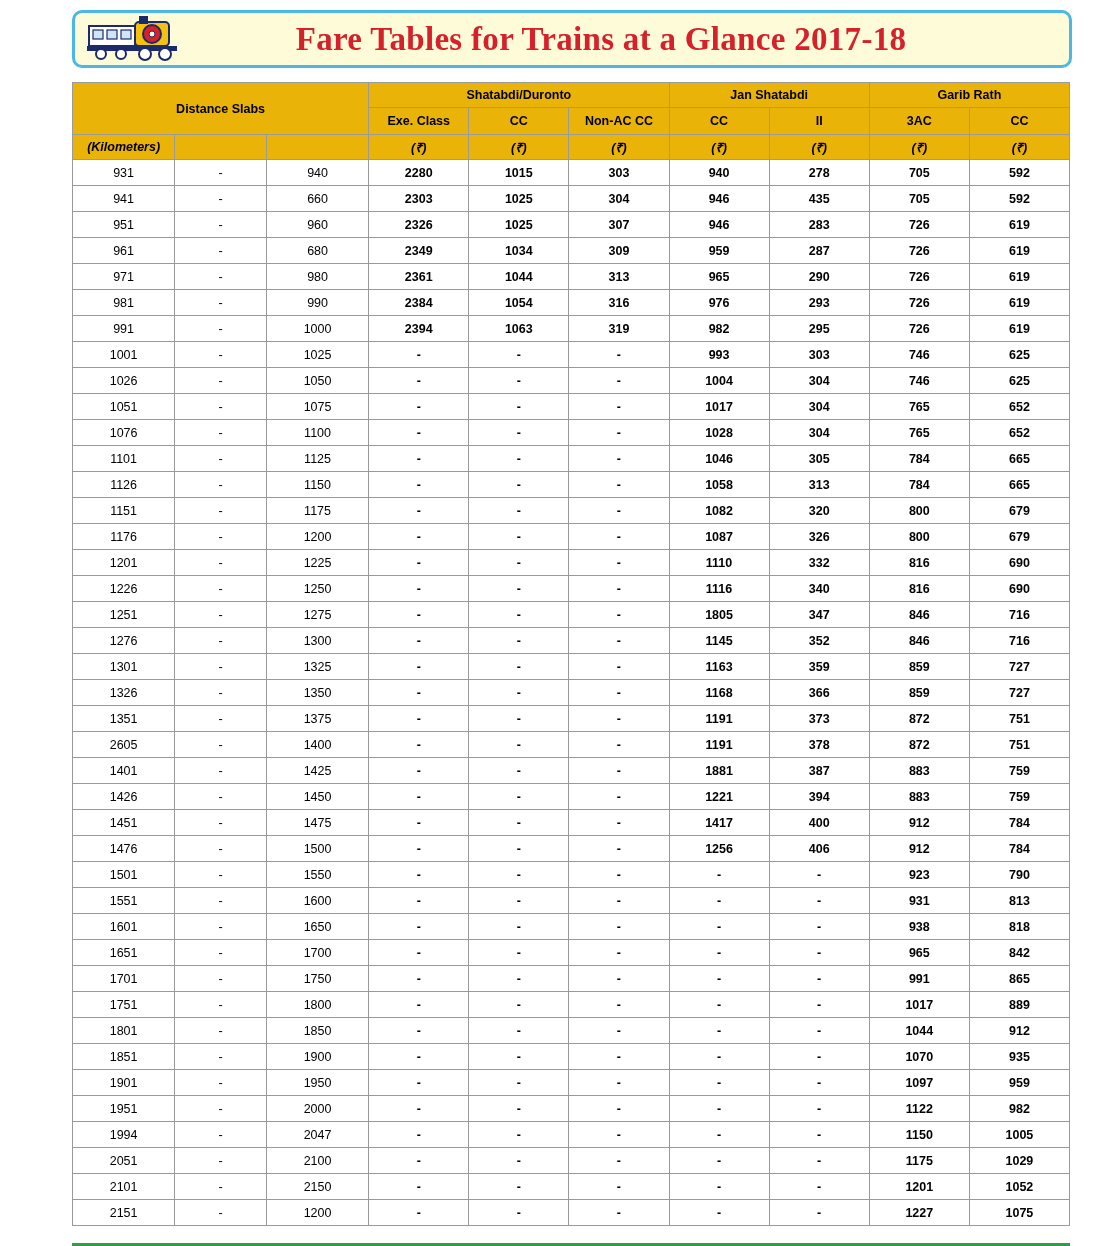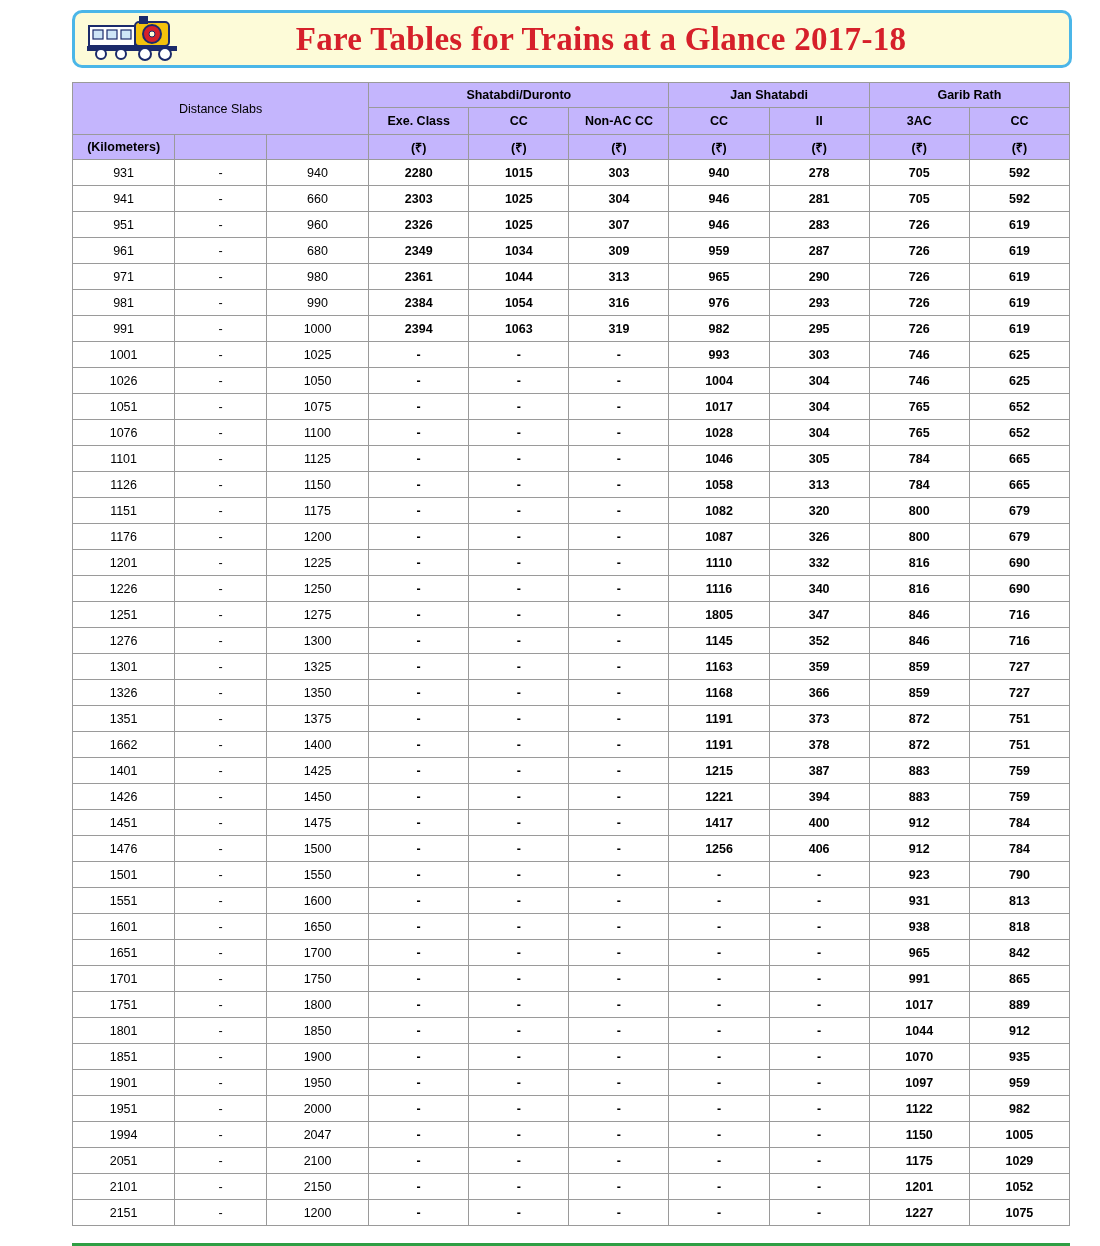--- a/index.html
+++ b/index.html
@@ -62,36 +62,37 @@
   }
   table.fares th, table.fares td {
     border: 1px solid #9a9a9a;
     font-size: 12.5px;
     text-align: center;
     padding: 0;
     height: 25px;
     color: #000;
   }
   thead th {
-    background: #c4b5fd;
+    background: #eab308;
     font-weight: bold;
     font-size: 12.5px;
   }
   thead th.grp {
     height: 24px;
   }
   thead th.sub {
     height: 26px;
   }
   thead th.rupee {
     height: 24px;
     font-weight: bold;
+    font-style: italic;
   }
   th.distance-slabs {
-    font-weight: normal;
+    font-weight: bold;
     font-size: 13px;
   }
   th.km-label {
     font-weight: bold;
     font-size: 12px;
   }
   tbody td {
     background: #ffffff;
     height: 26px;
     font-weight: bold;
@@ -200,21 +201,21 @@
             <td>592</td>
           </tr>
           <tr>
             <td class="range">941</td>
             <td class="dash-sep">-</td>
             <td class="range">660</td>
             <td>2303</td>
             <td>1025</td>
             <td>304</td>
             <td>946</td>
-            <td>281</td>
+            <td>435</td>
             <td>705</td>
             <td>592</td>
           </tr>
           <tr>
             <td class="range">951</td>
             <td class="dash-sep">-</td>
             <td class="range">960</td>
             <td>2326</td>
             <td>1025</td>
             <td>307</td>
@@ -445,39 +446,39 @@
             <td class="range">1375</td>
             <td>-</td>
             <td>-</td>
             <td>-</td>
             <td>1191</td>
             <td>373</td>
             <td>872</td>
             <td>751</td>
           </tr>
           <tr>
-            <td class="range">1662</td>
+            <td class="range">2605</td>
             <td class="dash-sep">-</td>
             <td class="range">1400</td>
             <td>-</td>
             <td>-</td>
             <td>-</td>
             <td>1191</td>
             <td>378</td>
             <td>872</td>
             <td>751</td>
           </tr>
           <tr>
             <td class="range">1401</td>
             <td class="dash-sep">-</td>
             <td class="range">1425</td>
             <td>-</td>
             <td>-</td>
             <td>-</td>
-            <td>1215</td>
+            <td>1881</td>
             <td>387</td>
             <td>883</td>
             <td>759</td>
           </tr>
           <tr>
             <td class="range">1426</td>
             <td class="dash-sep">-</td>
             <td class="range">1450</td>
             <td>-</td>
             <td>-</td>

